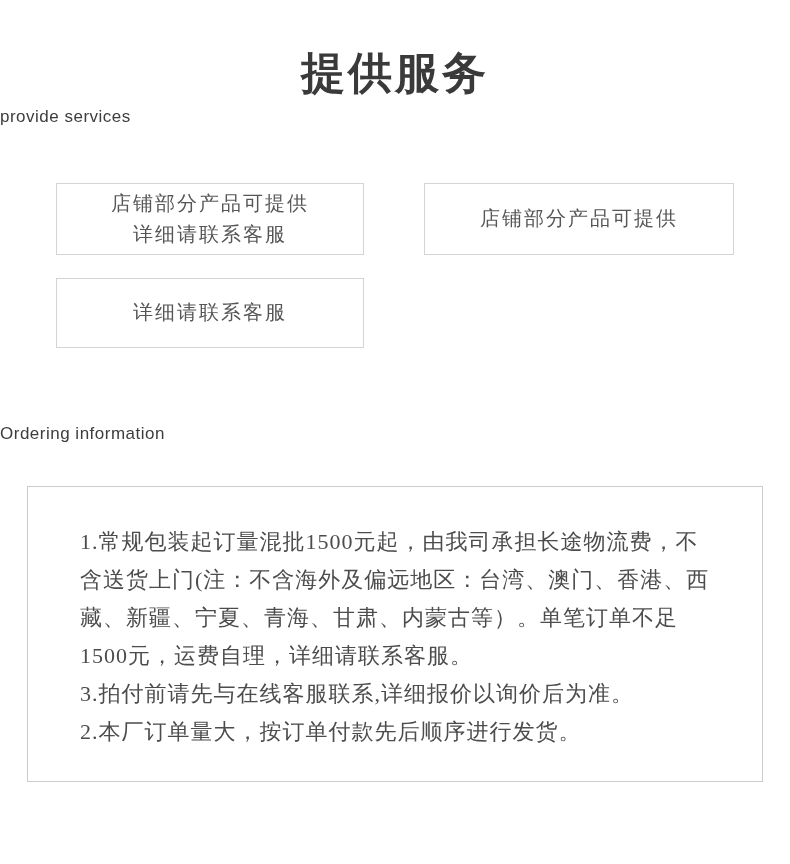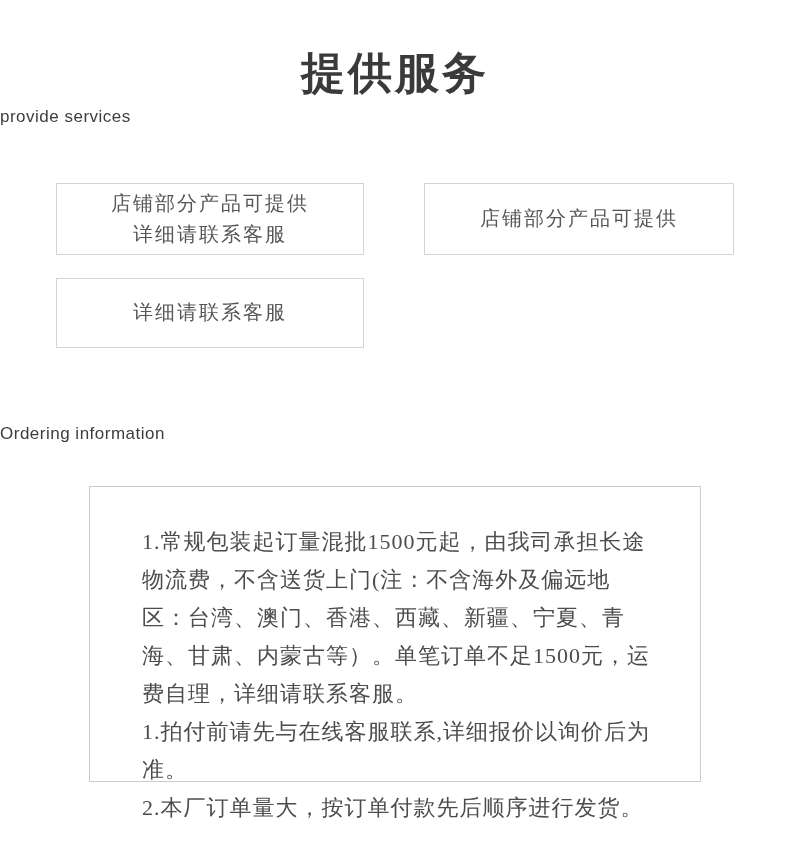--- a/index.html
+++ b/index.html
@@ -48,21 +48,21 @@
     font-size: 20px;
     color: #565656;
     letter-spacing: 2px;
     line-height: 31px;
     padding: 4px 6px;
   }
 
   .ordering-section { margin-top: 76px; }
 
   .notes-box {
-    width: 612px;
+    width: 736px;
     height: 296px;
     margin: 42px auto 0 auto;
     border: 1px solid #cccccc;
     background: #ffffff;
     padding: 36px 44px 0 52px;
     font-family: "Liberation Serif", serif;
     font-size: 22px;
     color: #4c4c4c;
     line-height: 38px;
     letter-spacing: 1px;
@@ -91,18 +91,18 @@
         <span>详细请联系客服</span>
       </div>
     </div>
   </div>
 
   <div class="ordering-section">
     <div class="section-subtitle">Ordering information</div>
 
     <div class="notes-box">
       <p>1.常规包装起订量混批1500元起，由我司承担长途物流费，不含送货上门(注：不含海外及偏远地区：台湾、澳门、香港、西藏、新疆、宁夏、青海、甘肃、内蒙古等）。单笔订单不足1500元，运费自理，详细请联系客服。</p>
-      <p>1.拍付前请先与在线客服联系,详细报价以询价后为准。</p>
+      <p>3.拍付前请先与在线客服联系,详细报价以询价后为准。</p>
       <p>2.本厂订单量大，按订单付款先后顺序进行发货。</p>
     </div>
   </div>
 
 </div>
 
 </body></html>

